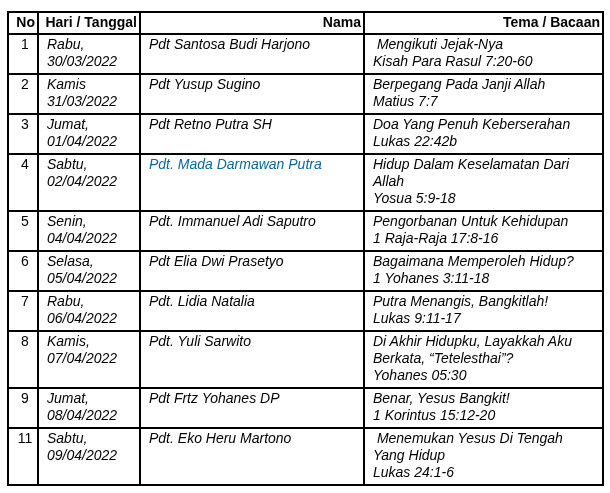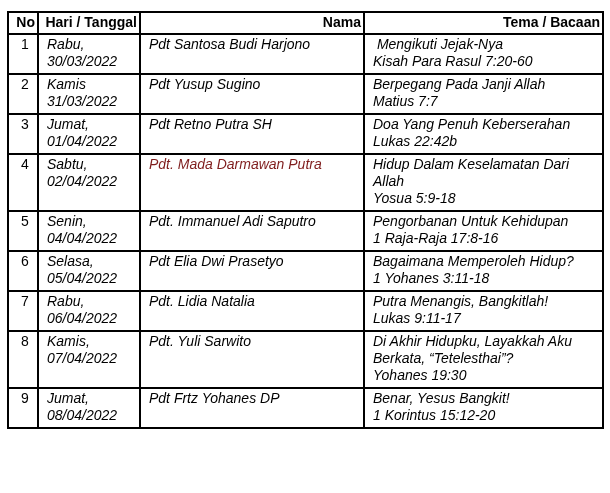--- a/index.html
+++ b/index.html
@@ -116,21 +116,21 @@
         </td>
       </tr>
 
       <tr>
         <td class="no-cell">4</td>
         <td>
           <div class="line">Sabtu,</div>
           <div class="line">02/04/2022</div>
         </td>
         <td>
-          <span class="line" style="color:#7f1d1d">Pdt. Mada Darmawan Putra</span>
+          <span class="line" style="color:#0369a1">Pdt. Mada Darmawan Putra</span>
         </td>
         <td>
           <div class="line">Hidup Dalam Keselamatan Dari</div>
           <div class="line">Allah</div>
           <div class="line">Yosua 5:9-18</div>
         </td>
       </tr>
 
       <tr>
         <td class="no-cell">5</td>
@@ -182,35 +182,50 @@
         <td>
           <div class="line">Kamis,</div>
           <div class="line">07/04/2022</div>
         </td>
         <td>
           <span class="line">Pdt. Yuli Sarwito</span>
         </td>
         <td>
           <div class="line">Di Akhir Hidupku, Layakkah Aku</div>
           <div class="line">Berkata, “Tetelesthai”?</div>
-          <div class="line">Yohanes 19:30</div>
+          <div class="line">Yohanes 05:30</div>
         </td>
       </tr>
 
       <tr>
         <td class="no-cell">9</td>
         <td>
           <div class="line">Jumat,</div>
           <div class="line">08/04/2022</div>
         </td>
         <td>
           <span class="line">Pdt Frtz Yohanes DP</span>
         </td>
         <td>
           <div class="line">Benar, Yesus Bangkit!</div>
           <div class="line">1 Korintus 15:12-20</div>
         </td>
       </tr>
 
+      <tr>
+        <td class="no-cell">11</td>
+        <td>
+          <div class="line">Sabtu,</div>
+          <div class="line">09/04/2022</div>
+        </td>
+        <td>
+          <span class="line">Pdt. Eko Heru Martono</span>
+        </td>
+        <td>
+          <div class="line"> Menemukan Yesus Di Tengah</div>
+          <div class="line">Yang Hidup</div>
+          <div class="line">Lukas 24:1-6</div>
+        </td>
+      </tr>
 
     </tbody>
   </table>
 </div>
 
 </body></html>

